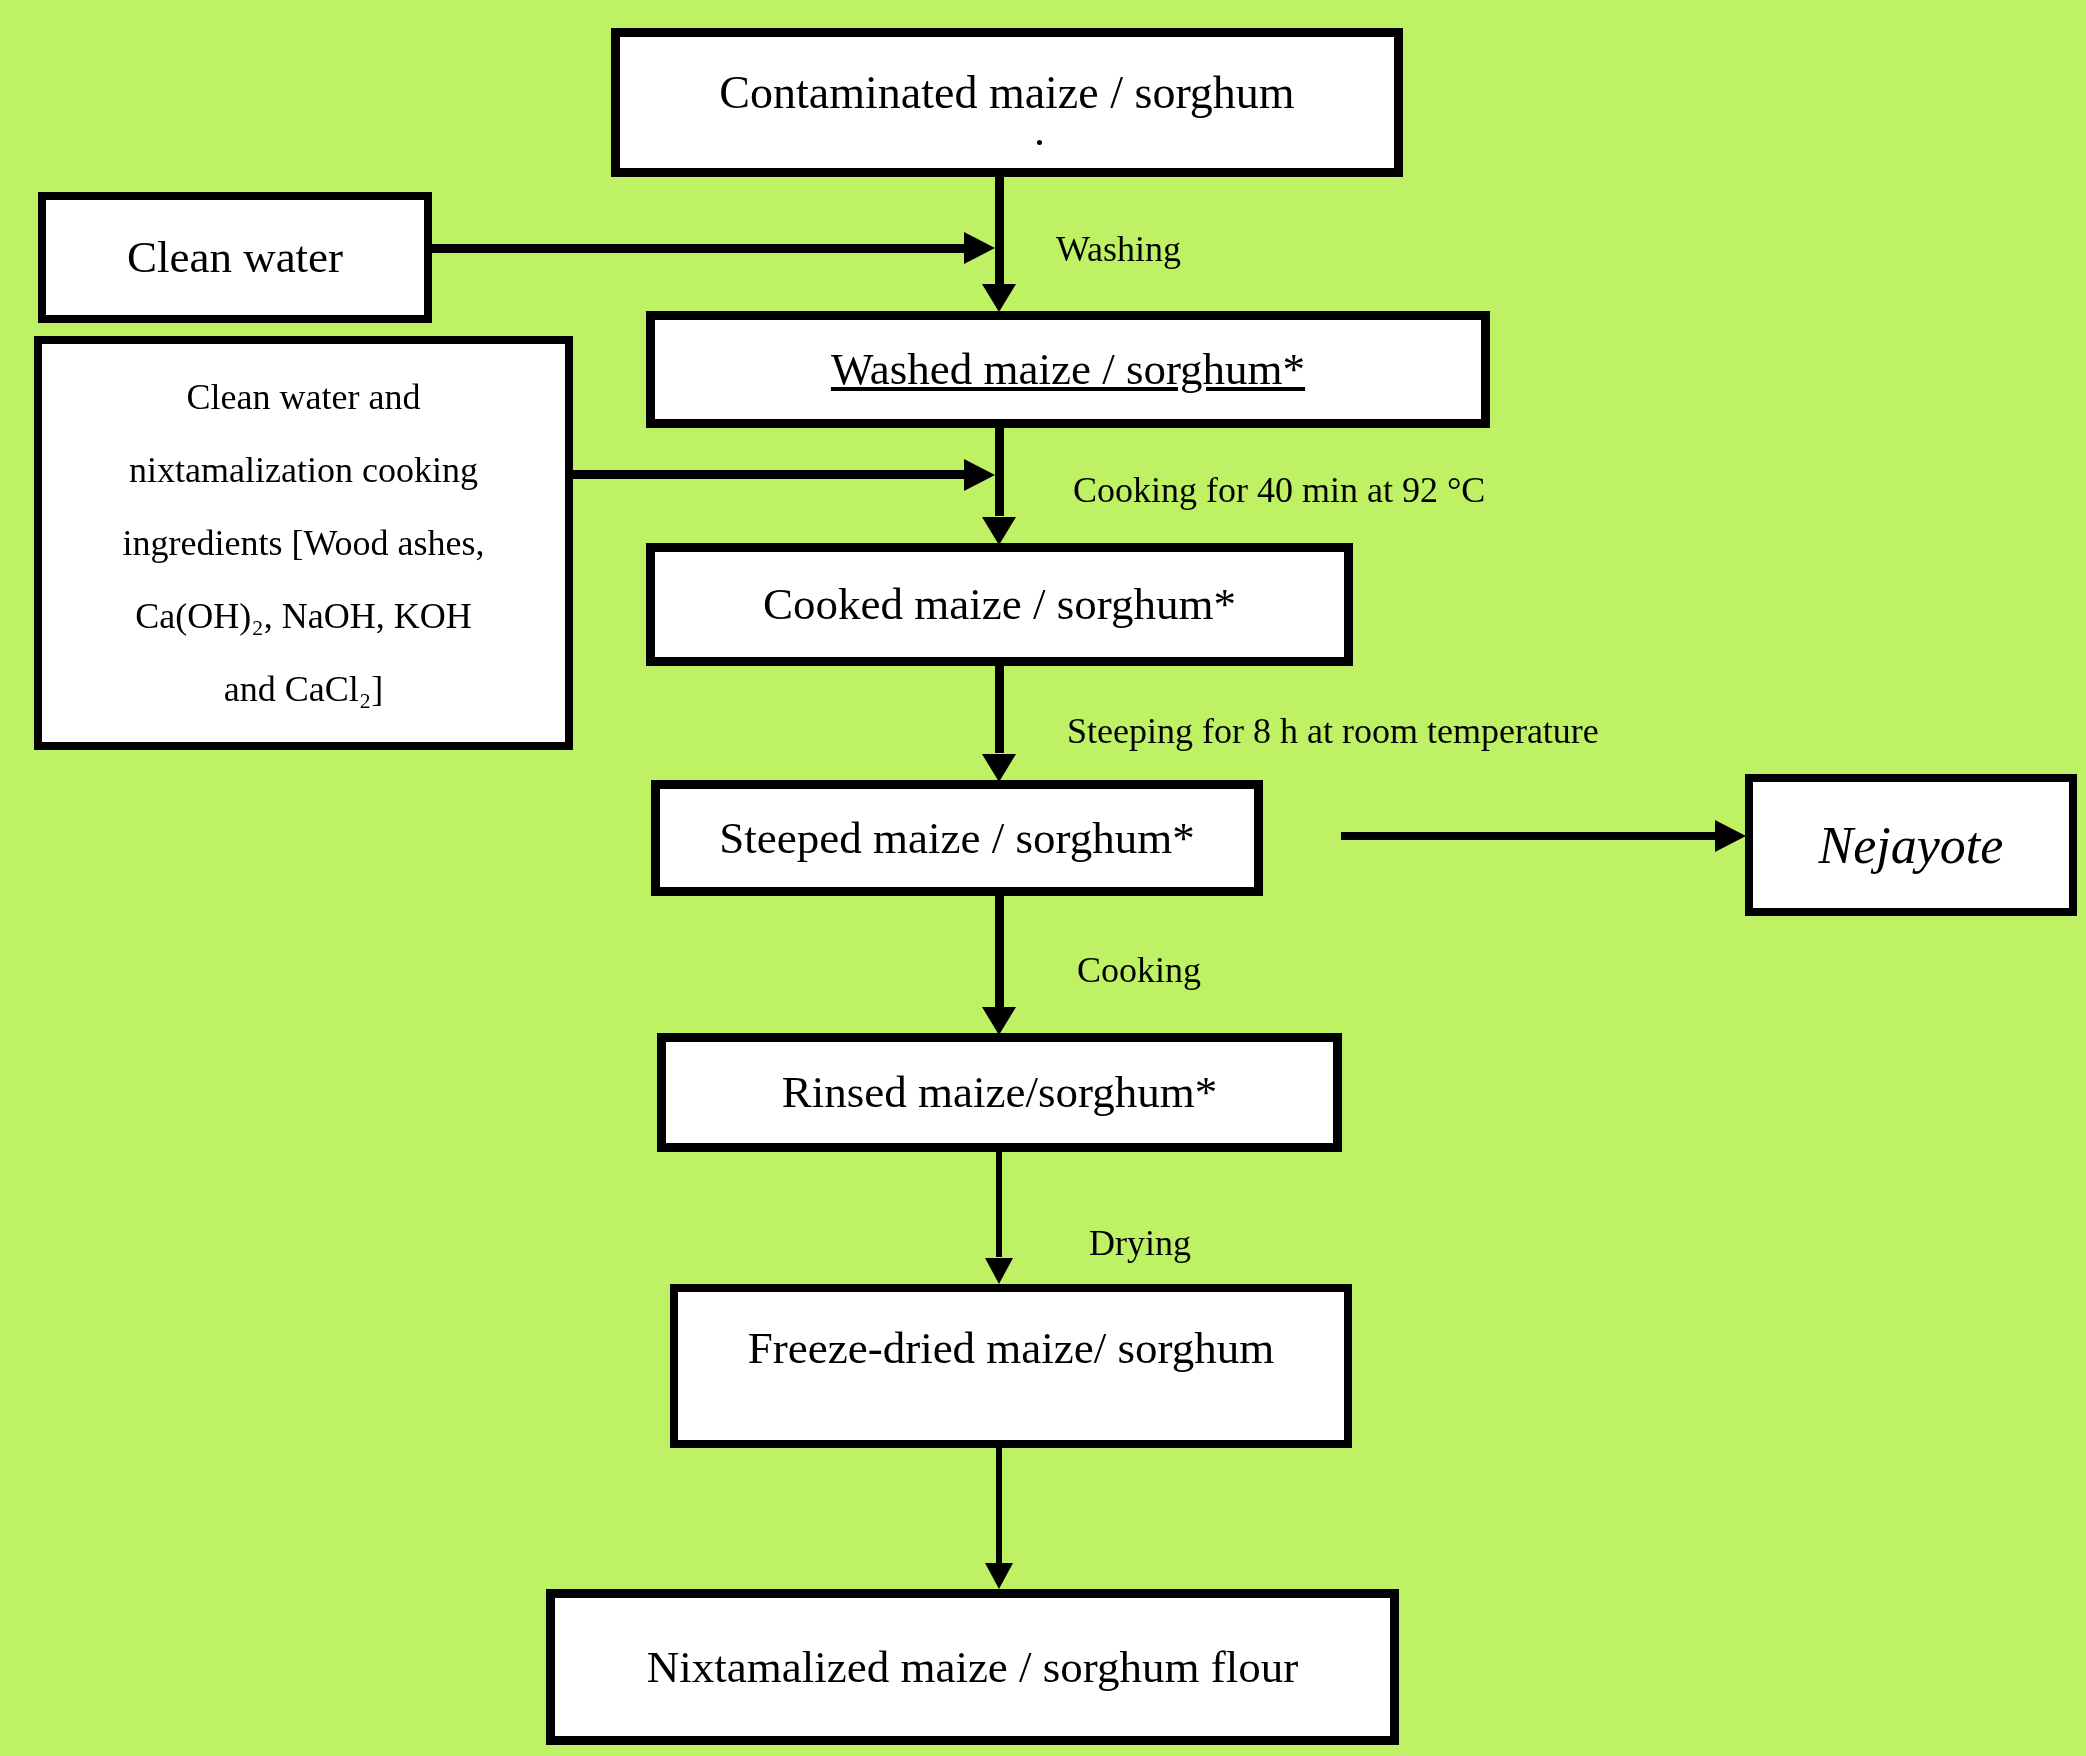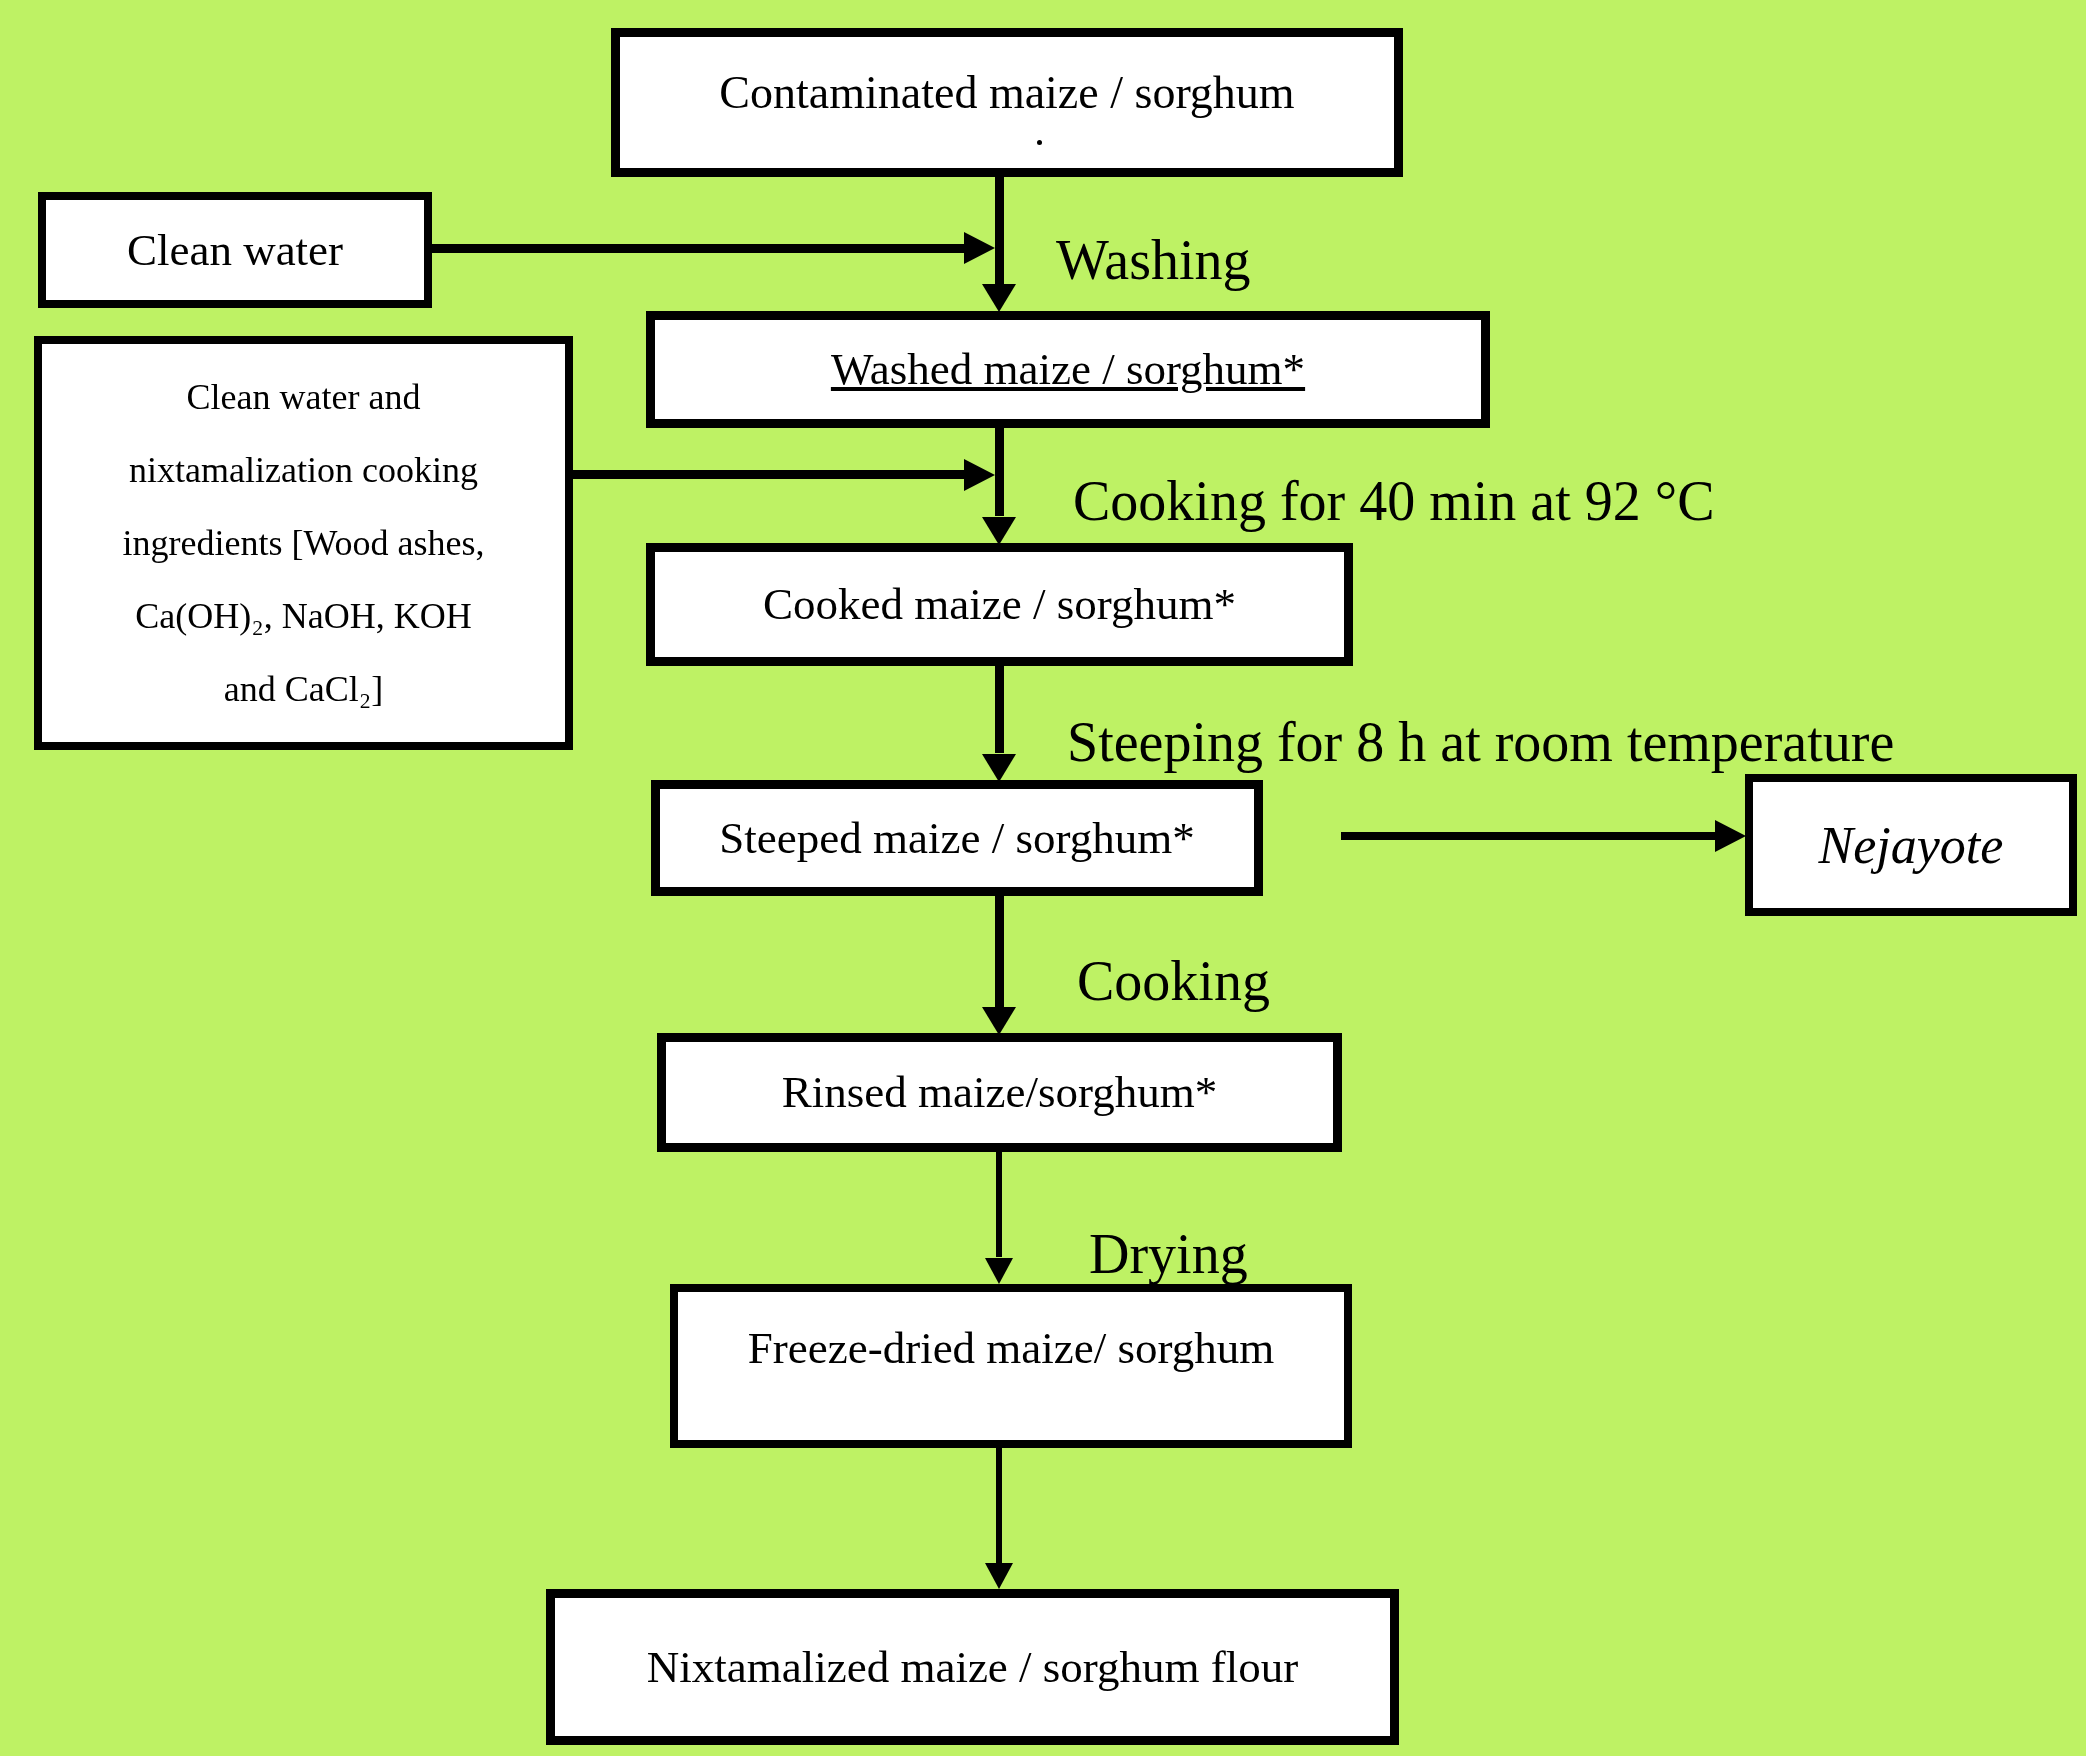--- a/index.html
+++ b/index.html
@@ -58,21 +58,21 @@
   }
   .head-right {
     position: absolute;
     width: 0; height: 0;
     border-top: 16px solid transparent;
     border-bottom: 16px solid transparent;
     border-left: 31px solid #000000;
   }
   .edge-label {
     position: absolute;
-    font-size: 56px;
+    font-size: 36px;
     line-height: 1.1;
     white-space: nowrap;
   }
   .italic { font-style: italic; }
   .big-label .box-label { font-size: 46px; }
   .stray-dot {
     position: absolute;
     width: 5.2px; height: 5.2px;
     background: #000000;
     border-radius: 50%;
@@ -81,21 +81,21 @@
 </head>
 <body>
 
 <div class="canvas">
 
   <div class="box big-label" style="left:611px; top:28px; width:792px; height:149px; padding-bottom:19.7px;">
     <span class="box-label">Contaminated maize / sorghum</span>
   </div>
   <div class="stray-dot" style="left:1037px; top:140px;"></div>
 
-  <div class="box thin" style="left:38px; top:192px; width:394px; height:116px;">
+  <div class="box thin" style="left:38px; top:192px; width:394px; height:131px;">
     <span class="box-label">Clean water</span>
   </div>
 
   <div class="box" style="left:646px; top:311px; width:844px; height:117px;text-decoration:underline;">
     <span class="box-label">Washed maize / sorghum*</span>
   </div>
 
   <div class="box thin multiline" style="left:34px; top:336px; width:539px; height:414px;">
     <span class="line">Clean water and</span>
     <span class="line">nixtamalization cooking</span>

